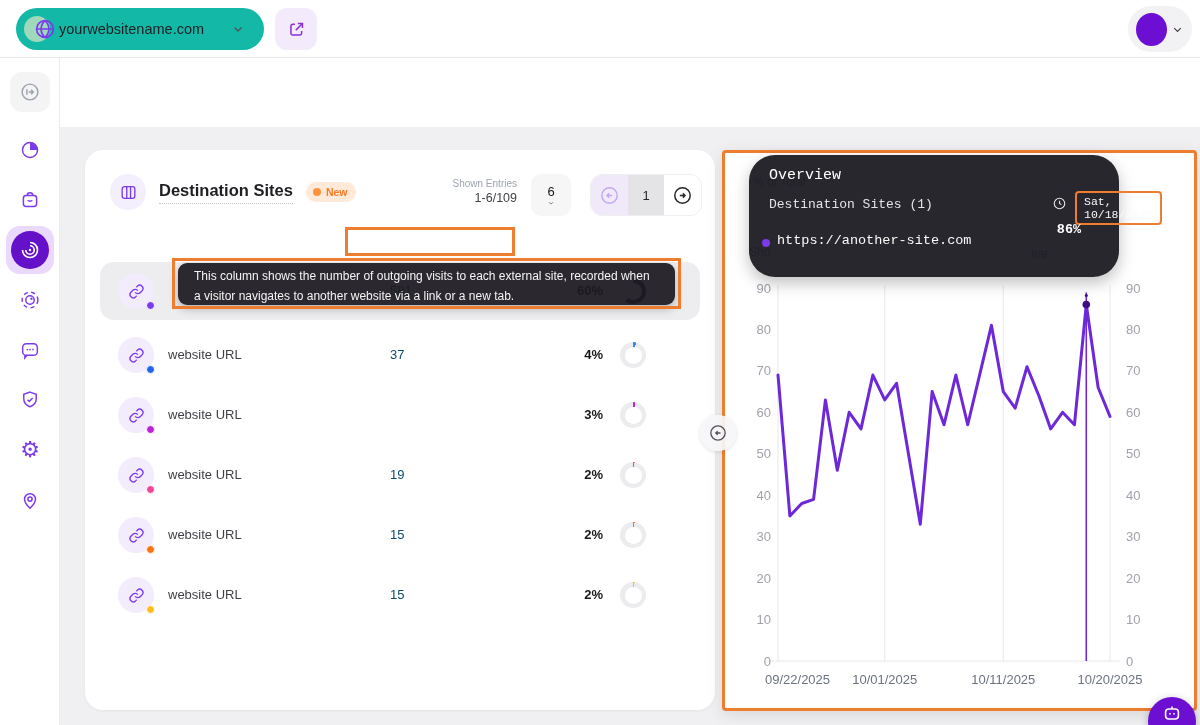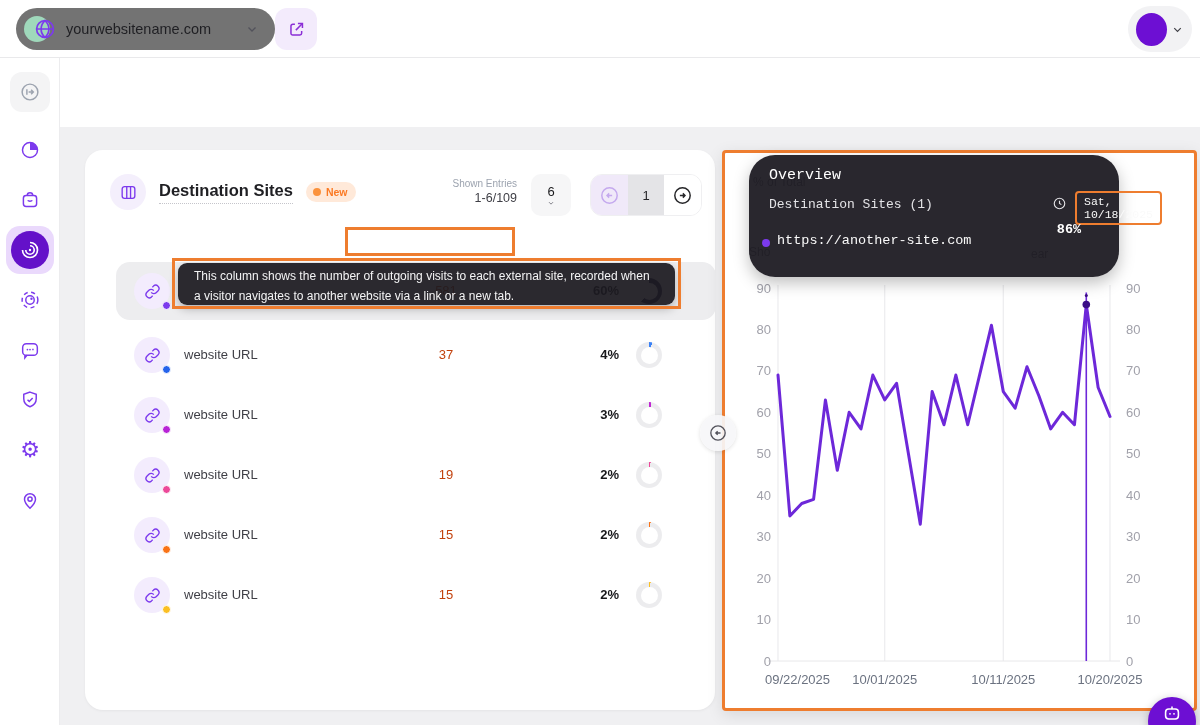--- a/index.html
+++ b/index.html
@@ -3,21 +3,21 @@
 <meta charset="utf-8">
 <style>
   * { margin:0; padding:0; box-sizing:border-box; }
   html,body { width:1200px; height:725px; overflow:hidden; }
   body { font-family:"Liberation Sans",sans-serif; background:#f0f0f2; position:relative; color:#18181b; }
   .abs { position:absolute; }
   svg { display:block; }
 
   
   #topbar { left:0; top:0; width:1200px; height:58px; background:#fff; border-bottom:1px solid #e9e9eb; z-index:20; }
-  #site-pill { left:16px; top:8px; height:42px; min-width:248px; background:#737373; border-radius:21px; display:flex; align-items:center; padding:0 16px 0 8px; gap:8px; cursor:pointer; }
+  #site-pill { left:16px; top:8px; height:42px; min-width:248px; background:#14b8a6; border-radius:21px; display:flex; align-items:center; padding:0 16px 0 8px; gap:1px; cursor:pointer; }
   #logo { position:relative; width:34px; height:28px; }
   #logo .g1 { position:absolute; left:0; top:1px; width:26px; height:26px; border-radius:50%; background:#9fd8bb; }
   #logo .g2 { position:absolute; left:9px; top:2px; }
   #site-pill .name { font-size:14.5px; font-weight:500; color:#1f1f23; margin-right:26px; }
   #ext-btn { left:275px; top:8px; width:42px; height:42px; border-radius:12px; background:#f3ebfc; display:flex; align-items:center; justify-content:center; cursor:pointer; }
   #avatar-pill { left:1128px; top:6px; width:64px; height:46px; background:#f2f2f4; border-radius:23px; display:flex; align-items:center; padding:0 8px; gap:4px; cursor:pointer; }
   #avatar-pill .av { width:33px; height:33px; border-radius:50%; background:#6d0fd3; }
 
   
   #sidebar { left:0; top:58px; width:60px; height:667px; background:#fff; border-right:1px solid #ececee; z-index:15; }
@@ -52,26 +52,26 @@
   #pager { left:505px; top:24px; width:112px; height:42px; border-radius:12px; overflow:hidden; display:flex; border:1px solid #efeff1; }
   #pager .pcell { width:37.3px; height:100%; display:flex; align-items:center; justify-content:center; }
   #pg-prev { background:#f0e9f9; color:#c4a9ee; cursor:default; }
   #pg-num { background:#e4e4e7; font-size:13px; color:#27272a; }
   #pg-next { background:#fff; color:#27272a; cursor:pointer; }
   #colbar { left:15px; top:78px; width:600px; height:30px; background:#f6f6f7; border-radius:8px; }
   .colhead { position:absolute; top:7px; transform:translateX(-50%); font-size:11.5px; color:#71717a; white-space:nowrap; cursor:pointer; }
   .colhead .lbl { border-bottom:1.5px dotted #c0c0c6; padding-bottom:2px; }
   .sort { font-family:"DejaVu Sans",sans-serif; font-size:9px; color:#a1a1aa; margin-left:3px; }
   #rows { left:15px; top:0; width:600px; }
-  .row { position:absolute; left:16px; width:600px; height:58px; }
+  .row { position:absolute; left:0; width:600px; height:58px; }
   .row.active { background:#ededef; border-radius:14px; }
   .licon { position:absolute; left:18px; top:11px; width:36px; height:36px; border-radius:50%; background:#f3ecfd; display:flex; align-items:center; justify-content:center; color:#7c3aed; }
   .rdot { position:absolute; left:46px; top:39px; width:9px; height:9px; border-radius:50%; border:1.5px solid #fff; }
   .dest { position:absolute; left:68px; top:0; line-height:58px; font-size:13px; font-weight:500; color:#3f3f46; }
-  .views { position:absolute; left:290px; width:80px; top:0; line-height:58px; text-align:center; font-size:13px; color:#c2410c; }
+  .views { position:absolute; left:290px; width:80px; top:0; line-height:58px; font-size:13px; color:#0c4a6e; }
   .pct { position:absolute; left:453px; width:50px; top:0; line-height:58px; text-align:right; font-size:13px; font-weight:700; color:#18181b; }
   .donut { position:absolute; left:520px; top:16px; width:26px; height:26px; border-radius:50%; }
   .donut .hole { position:absolute; left:4.5px; top:4.5px; width:17px; height:17px; border-radius:50%; background:#fff; }
   .row.active .donut .hole { background:#ededef; }
 
   
   #col-tooltip { left:178px; top:263px; width:497px; height:42px; background:rgba(28,26,32,0.93); border-radius:9px; color:#f4f4f5; font-size:12px; line-height:1.63; padding:4px 16px; z-index:30; box-shadow:0 4px 10px rgba(0,0,0,.25); }
 
   
   #panel { left:722px; top:150px; width:475px; height:561px; background:#fff; border:3px solid #ee7d2f; border-radius:4px; z-index:10; box-shadow:0 4px 16px rgba(0,0,0,.10); }

